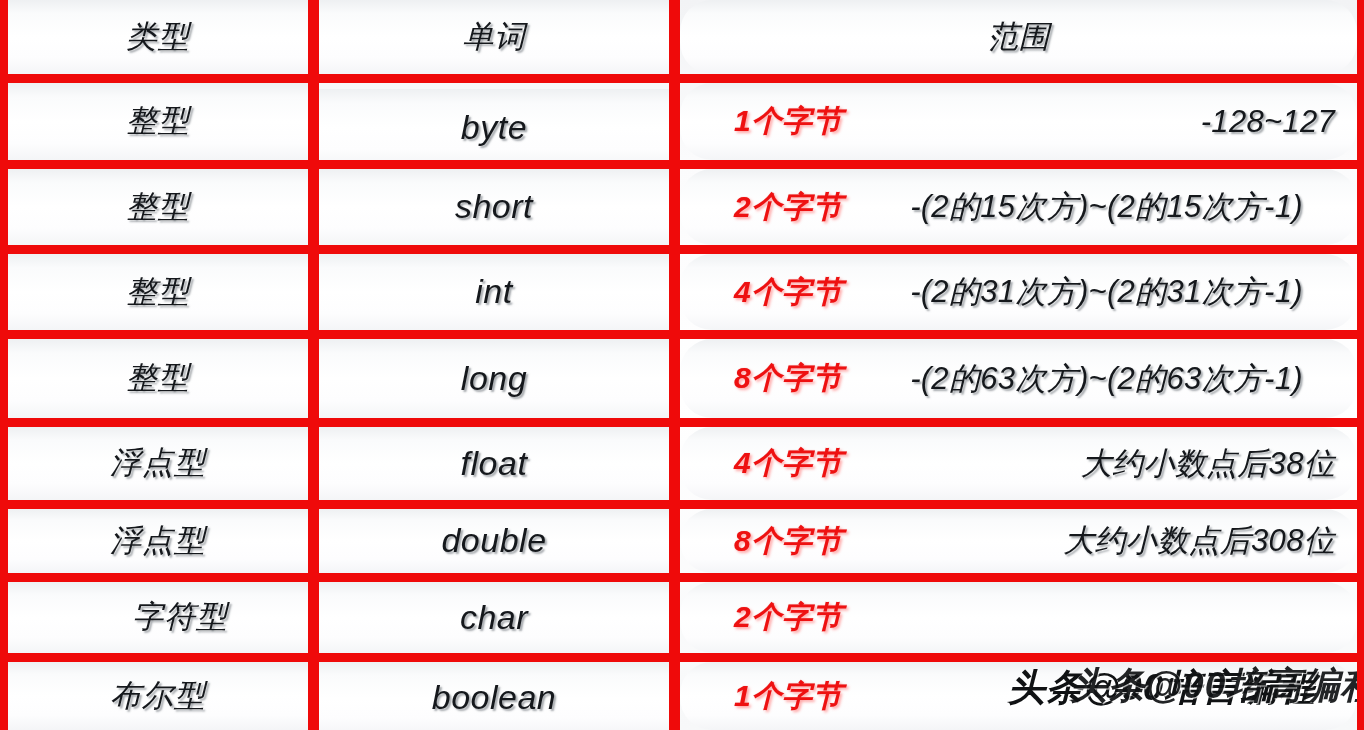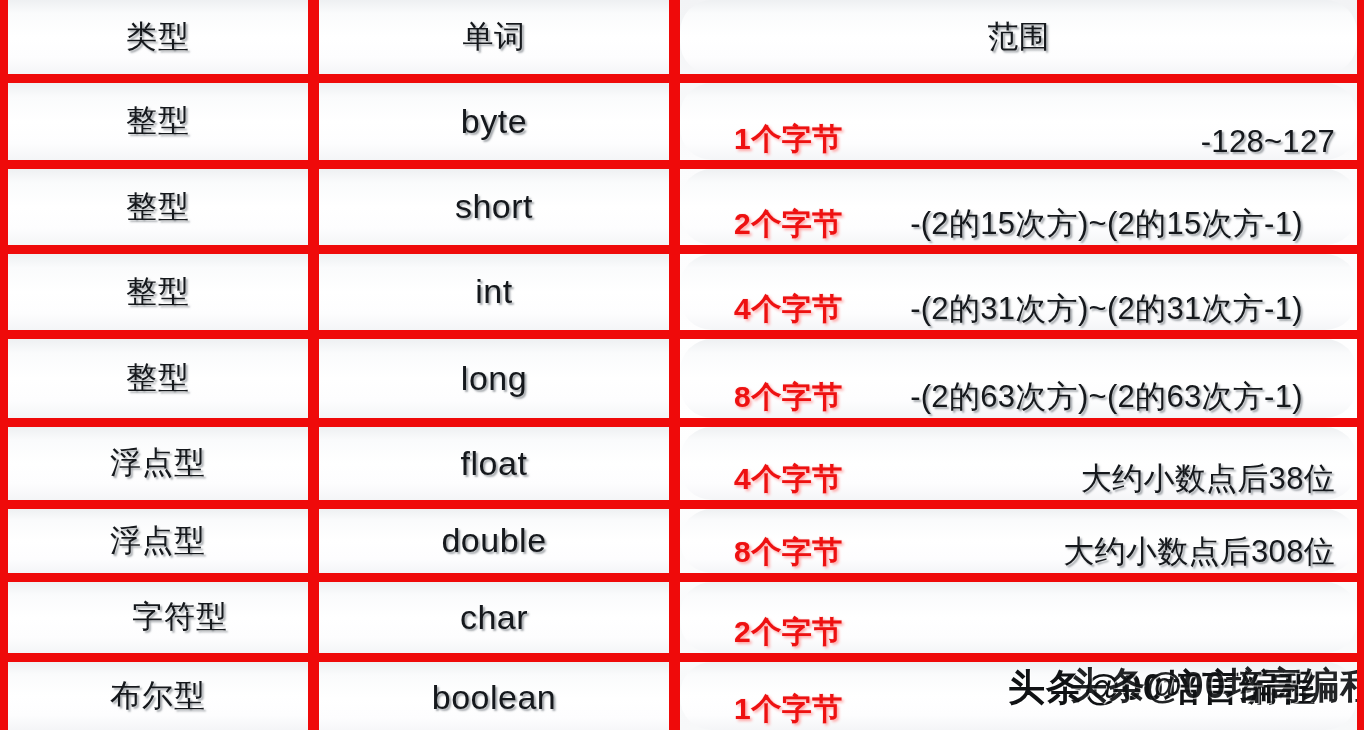--- a/index.html
+++ b/index.html
@@ -15,20 +15,21 @@
     font-family: "Liberation Sans", "DejaVu Sans", sans-serif;
   }
 
   #table-root {
     position: relative;
     width: 1364px;
     height: 730px;
     box-sizing: border-box;
     background: linear-gradient(180deg, #f2f3f5 0%, #fbfbfc 22%, #ffffff 55%, #f7f8f9 100%);
     overflow: hidden;
+    font-style: italic;
   }
 
   
   .frame-left, .frame-right {
     position: absolute;
     top: 0;
     bottom: 0;
     width: 8px;
     background: #ef0a0a;
     z-index: 6;
@@ -102,21 +103,21 @@
     text-align: center;
     color: #15181c;
     font-size: 31px;
     text-shadow: 2px 2px 2px rgba(90,96,104,0.55), 0 1px 0 rgba(255,255,255,0.5);
     width: 100%;
   }
 
   
   .range-row {
     display: flex;
-    align-items: flex-end;
+    align-items: center;
     width: 100%;
     height: 100%;
     padding: 0 22px 0 54px;
     box-sizing: border-box;
   }
   .bytes {
     flex: 0 0 auto;
     min-width: 150px;
     text-align: left;
     font-size: 30px;
@@ -186,21 +187,21 @@
   <div class="cell col-word header" style="top:0px; height:74px;">
     <div class="cell-text word-text">单词</div>
   </div>
   <div class="cell col-range header" style="top:0px; height:74px;">
     <div class="head-center">范围</div>
   </div>
 
   <div class="cell col-type" style="top:83px; height:77px;">
     <div class="cell-text type-text">整型</div>
   </div>
-  <div class="cell col-word" style="top:83px; height:77px;">
+  <div class="cell col-word" style="top:89px; height:77px;">
     <div class="cell-text word-text">byte</div>
   </div>
   <div class="cell col-range" style="top:83px; height:77px;">
     <div class="range-row">
       <div class="bytes">1个字节</div>
       <div class="range">-128~127</div>
     </div>
   </div>
 
   <div class="cell col-type" style="top:169px; height:76px;">

